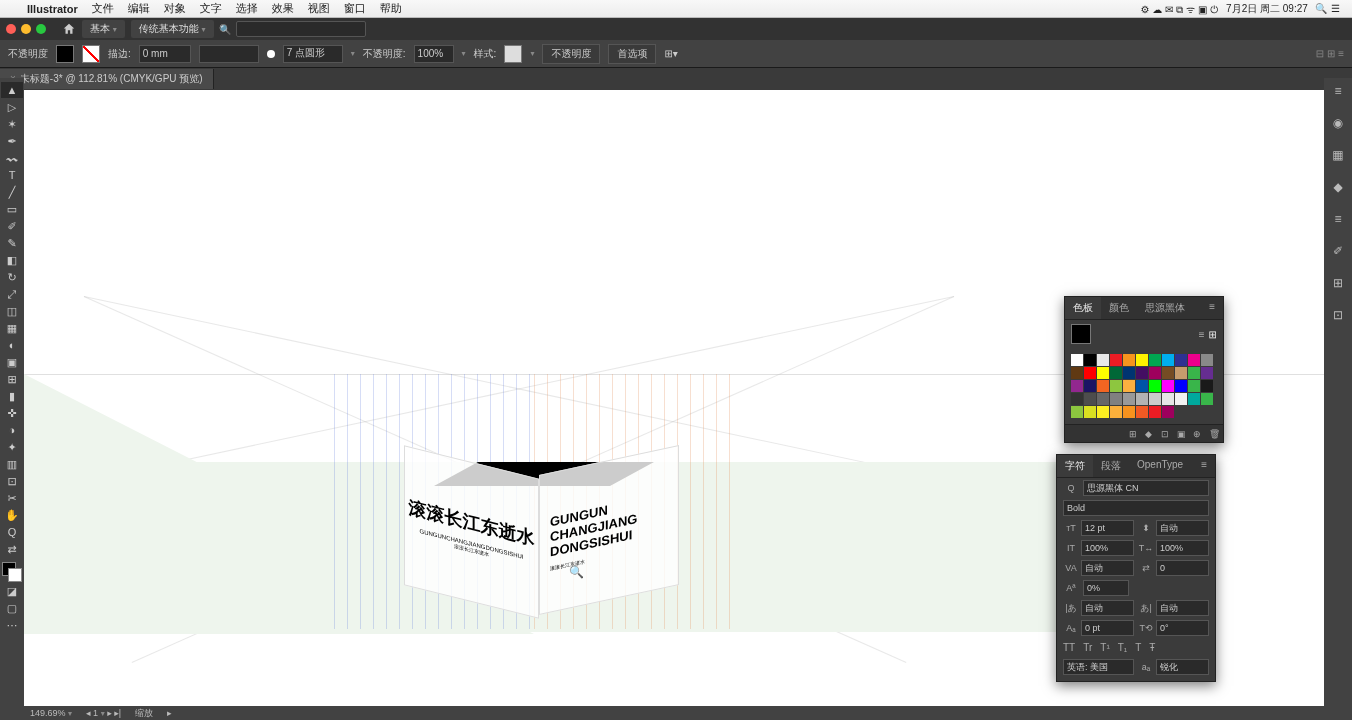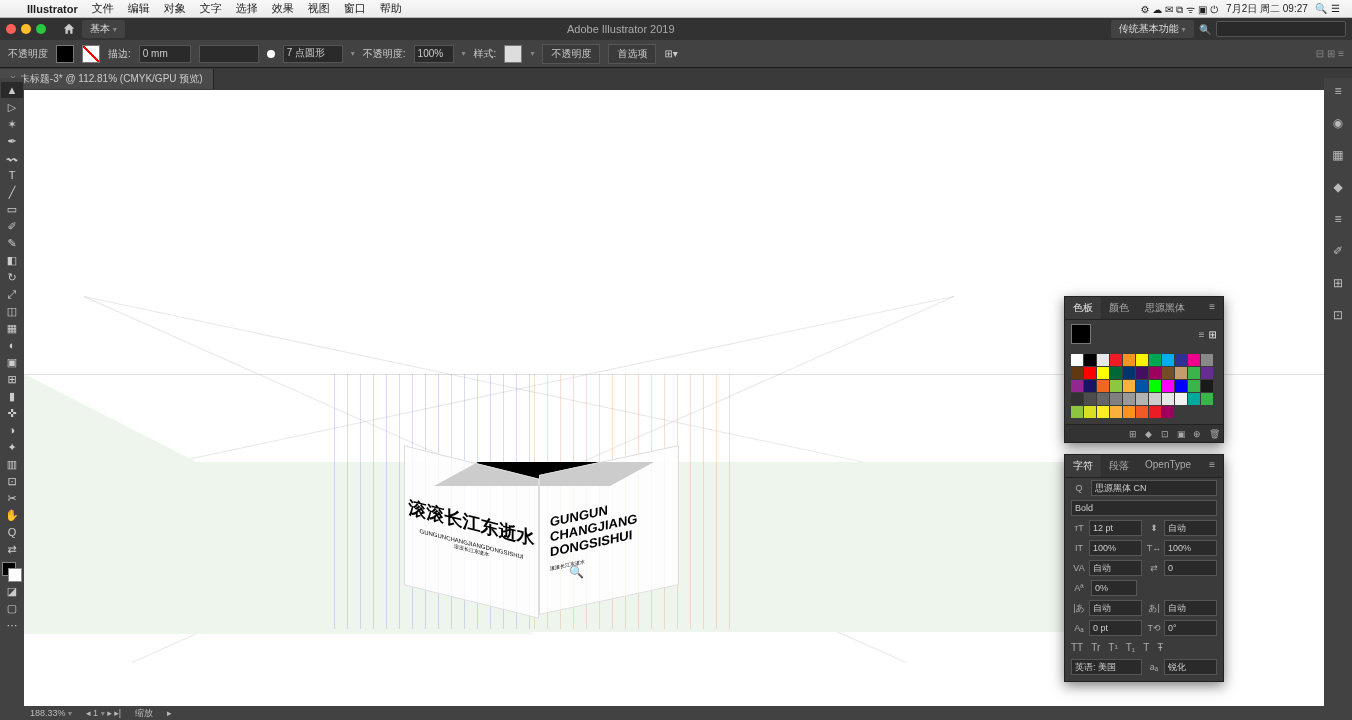--- a/index.html
+++ b/index.html
@@ -54,21 +54,21 @@
 
 .panel{position:absolute;background:#3b3b3b;border:1px solid #222;color:#ccc;font-size:10px;box-shadow:0 4px 12px rgba(0,0,0,.5);}
 .swatches-panel{right:128px;top:296px;width:160px;}
 .panel .phead{display:flex;background:#323232;border-bottom:1px solid #222;}
 .panel .ptab{padding:4px 8px;color:#aaa;} .panel .ptab.act{background:#3b3b3b;color:#eee;}
 .swatch-grid{padding:6px;display:flex;flex-wrap:wrap;gap:1px;}
 .swatch-grid span{width:12px;height:12px;display:block;}
 .panel-foot{height:18px;background:#333;border-top:1px solid #222;display:flex;justify-content:flex-end;gap:6px;padding:0 4px;align-items:center;}
 .panel-foot i{width:10px;height:10px;color:#aaa;font-size:9px;font-style:normal;}
 
-.char-panel{right:128px;top:454px;width:160px;padding-bottom:4px;}
+.char-panel{right:136px;top:454px;width:160px;padding-bottom:4px;}
 .prow{display:flex;align-items:center;padding:2px 6px;gap:4px;}
 .pin{flex:1;height:16px;background:#2a2a2a;border:1px solid #555;color:#ccc;padding:0 3px;display:flex;align-items:center;font-size:9px;}
 .picon{width:16px;color:#aaa;text-align:center;font-size:9px;}
 .half{display:flex;gap:4px;padding:2px 6px;}
 .half .col{flex:1;display:flex;align-items:center;gap:2px;} .half .col .pin{min-width:0;}
 .ttrow{display:flex;gap:8px;padding:4px 6px;color:#aaa;font-size:10px;}
 .status-bar{position:absolute;left:24px;right:28px;bottom:0;height:14px;background:#424242;color:#bbb;font-size:9px;display:flex;align-items:center;padding:0 6px;gap:14px;}
 .carat{font-size:8px;color:#888;}
 
 .ray{position:absolute;background:rgba(180,180,180,.3);height:1px;transform-origin:left center;}
@@ -97,21 +97,20 @@
 <div class="app-bar">
   <div class="traffic">
       <span class="tl-red"></span>
       <span class="tl-yel"></span>
       <span class="tl-grn"></span>
     </div>
   <svg class="home-icon" viewBox="0 0 24 24">
       <path d="M12 3l9 8h-3v9h-4v-6h-4v6H6v-9H3z"></path>
     </svg>
   <span class="workspace-sel"><span>基本</span> <span class="carat">▾</span></span>
-  <div class="title-bar">Adobe Illustrator 2019</div>
   <span class="workspace-sel"><span>传统基本功能</span> <span class="carat">▾</span></span>
   <span style="color:#888">🔍</span>
   <div class="search-field"></div>
 </div>
 
 <div class="control-bar">
   <span class="ctrl-label">不透明度</span>
   <div class="swatch-box fill-sw"></div>
   <div class="swatch-box stroke-sw"></div>
   <span class="ctrl-label">描边:</span>
@@ -437,17 +436,17 @@
     <div class="col">
         <span class="picon">aₐ</span>
         <div class="pin">
           <span>锐化</span>
         </div>
       </div>
   </div>
 </div>
 
 <div class="status-bar">
-  <span><span>188.33%</span> <span class="carat">▾</span></span>
+  <span><span>149.69%</span> <span class="carat">▾</span></span>
   <span>◂ <span>1</span> <span class="carat">▾</span> ▸ ▸|</span>
   <span>缩放</span>
   <span>▸</span>
 </div>
 
 </body></html>

